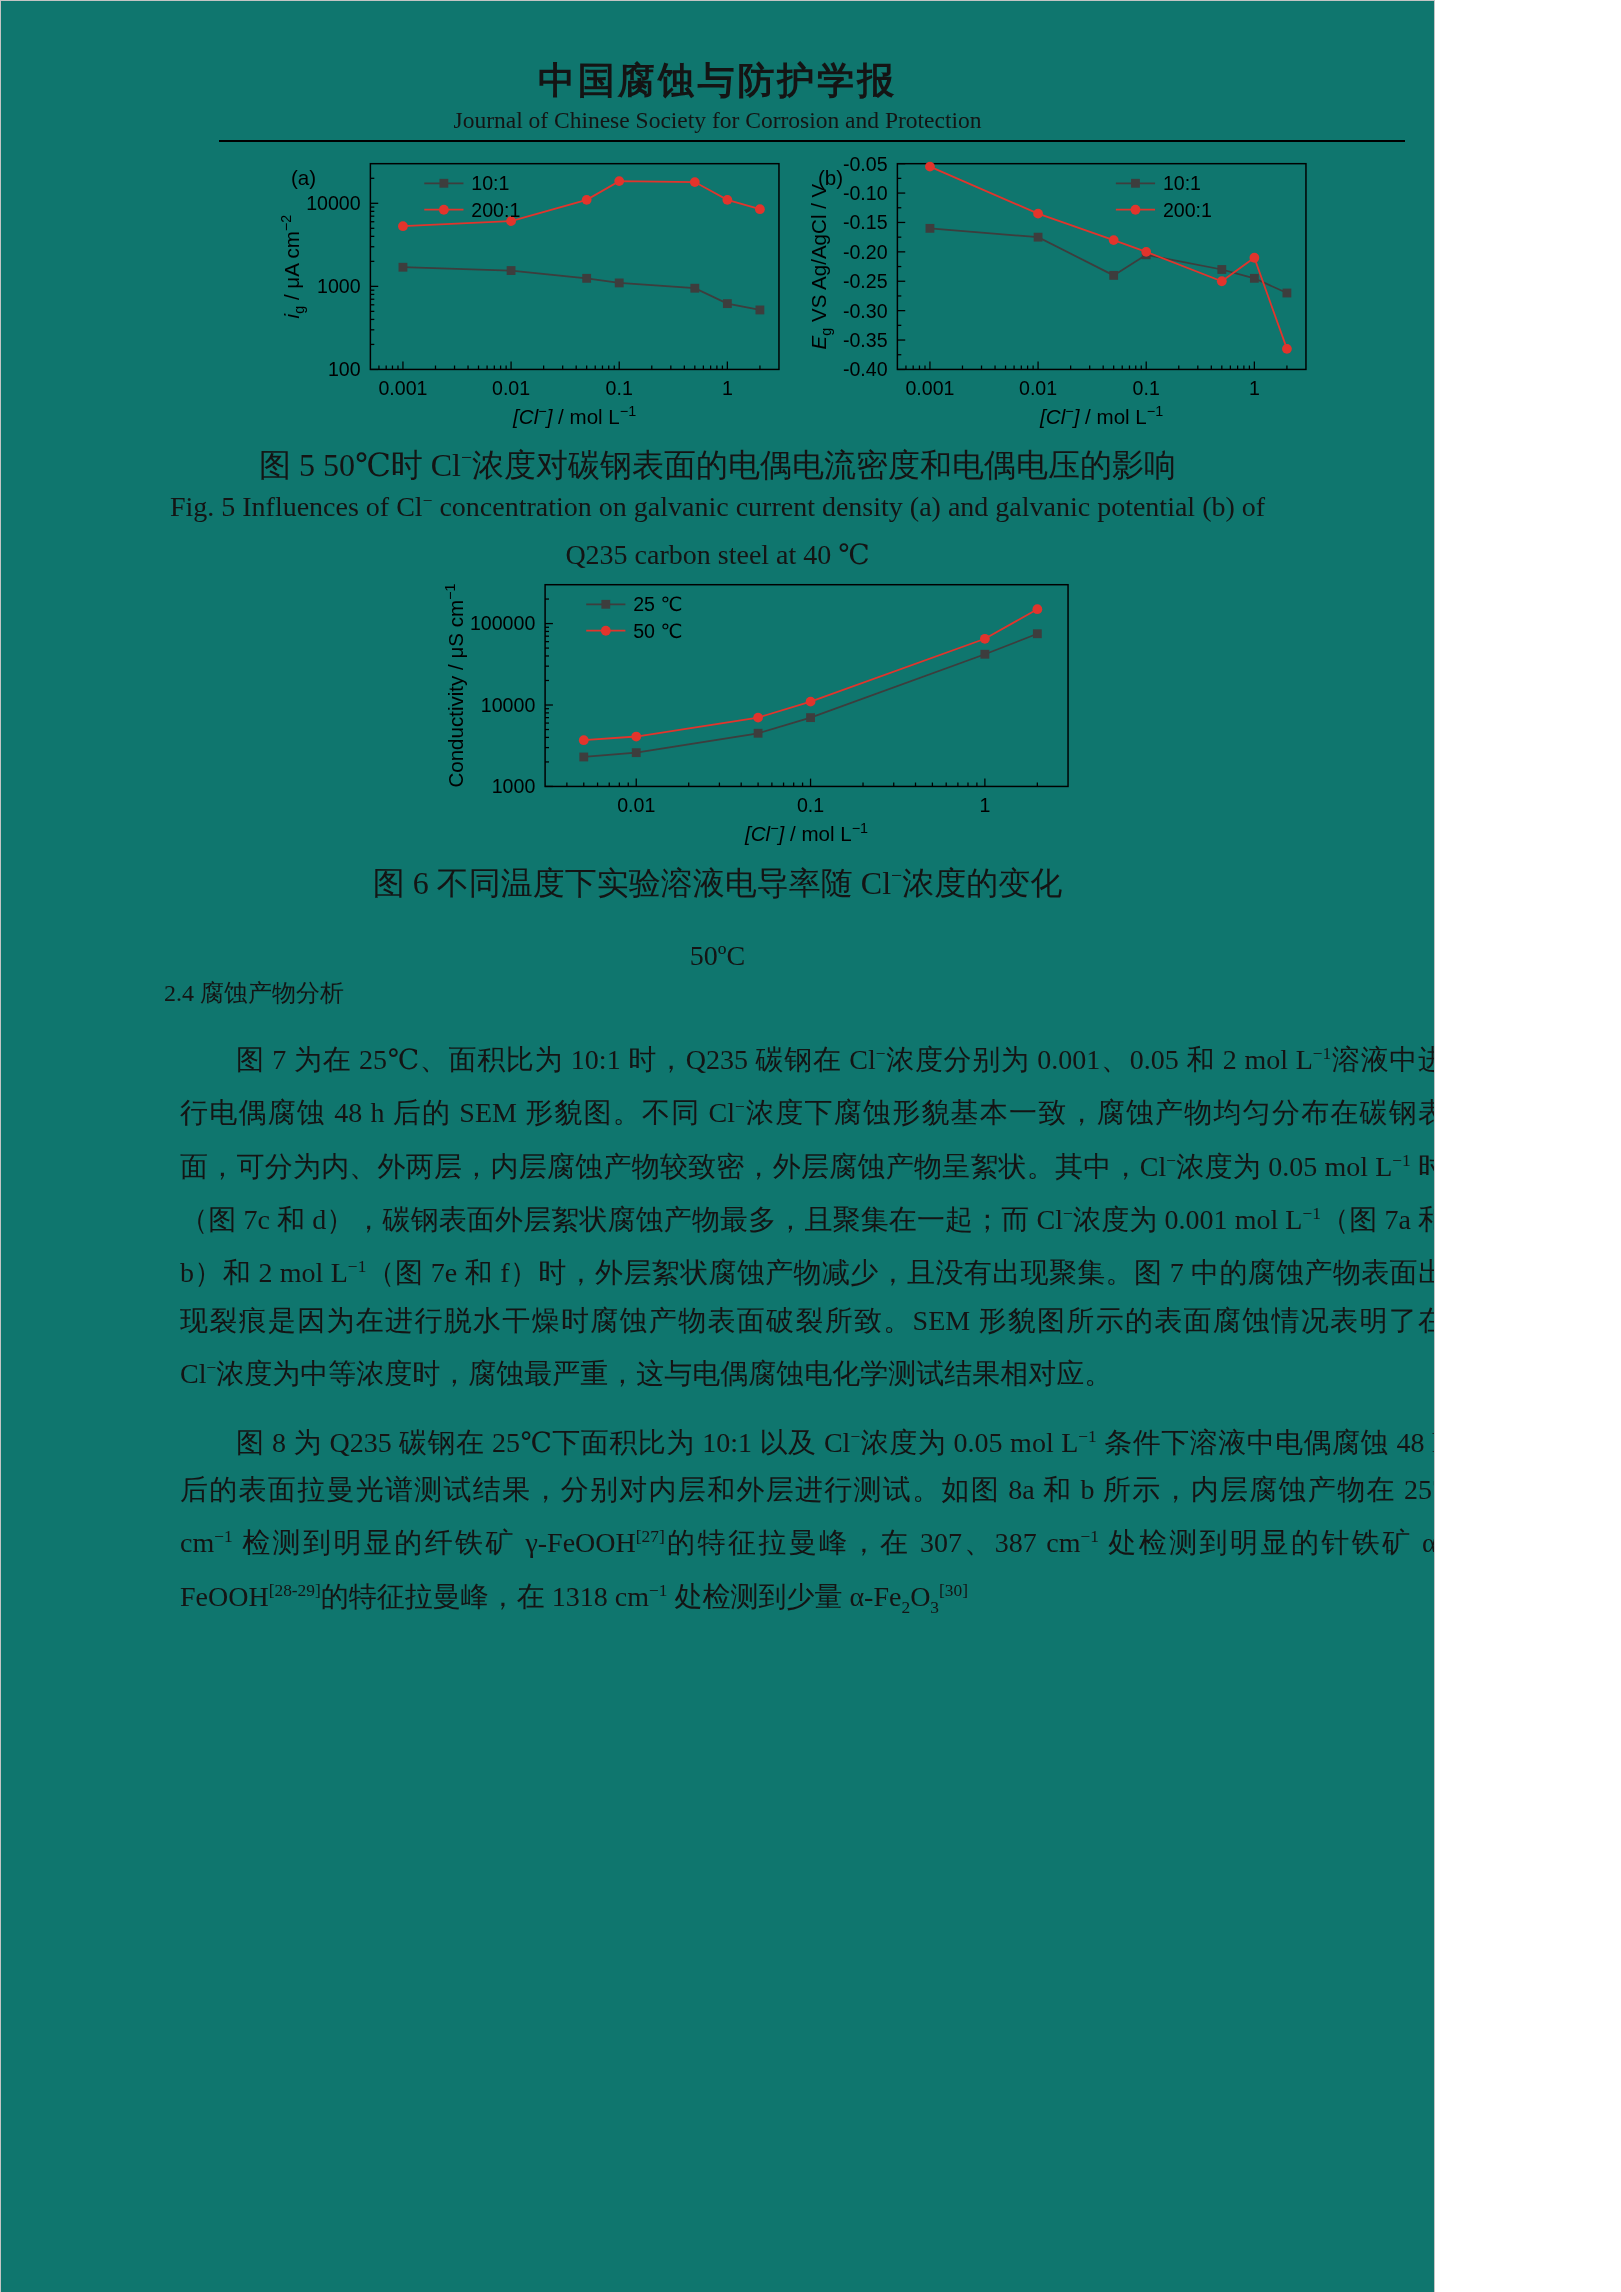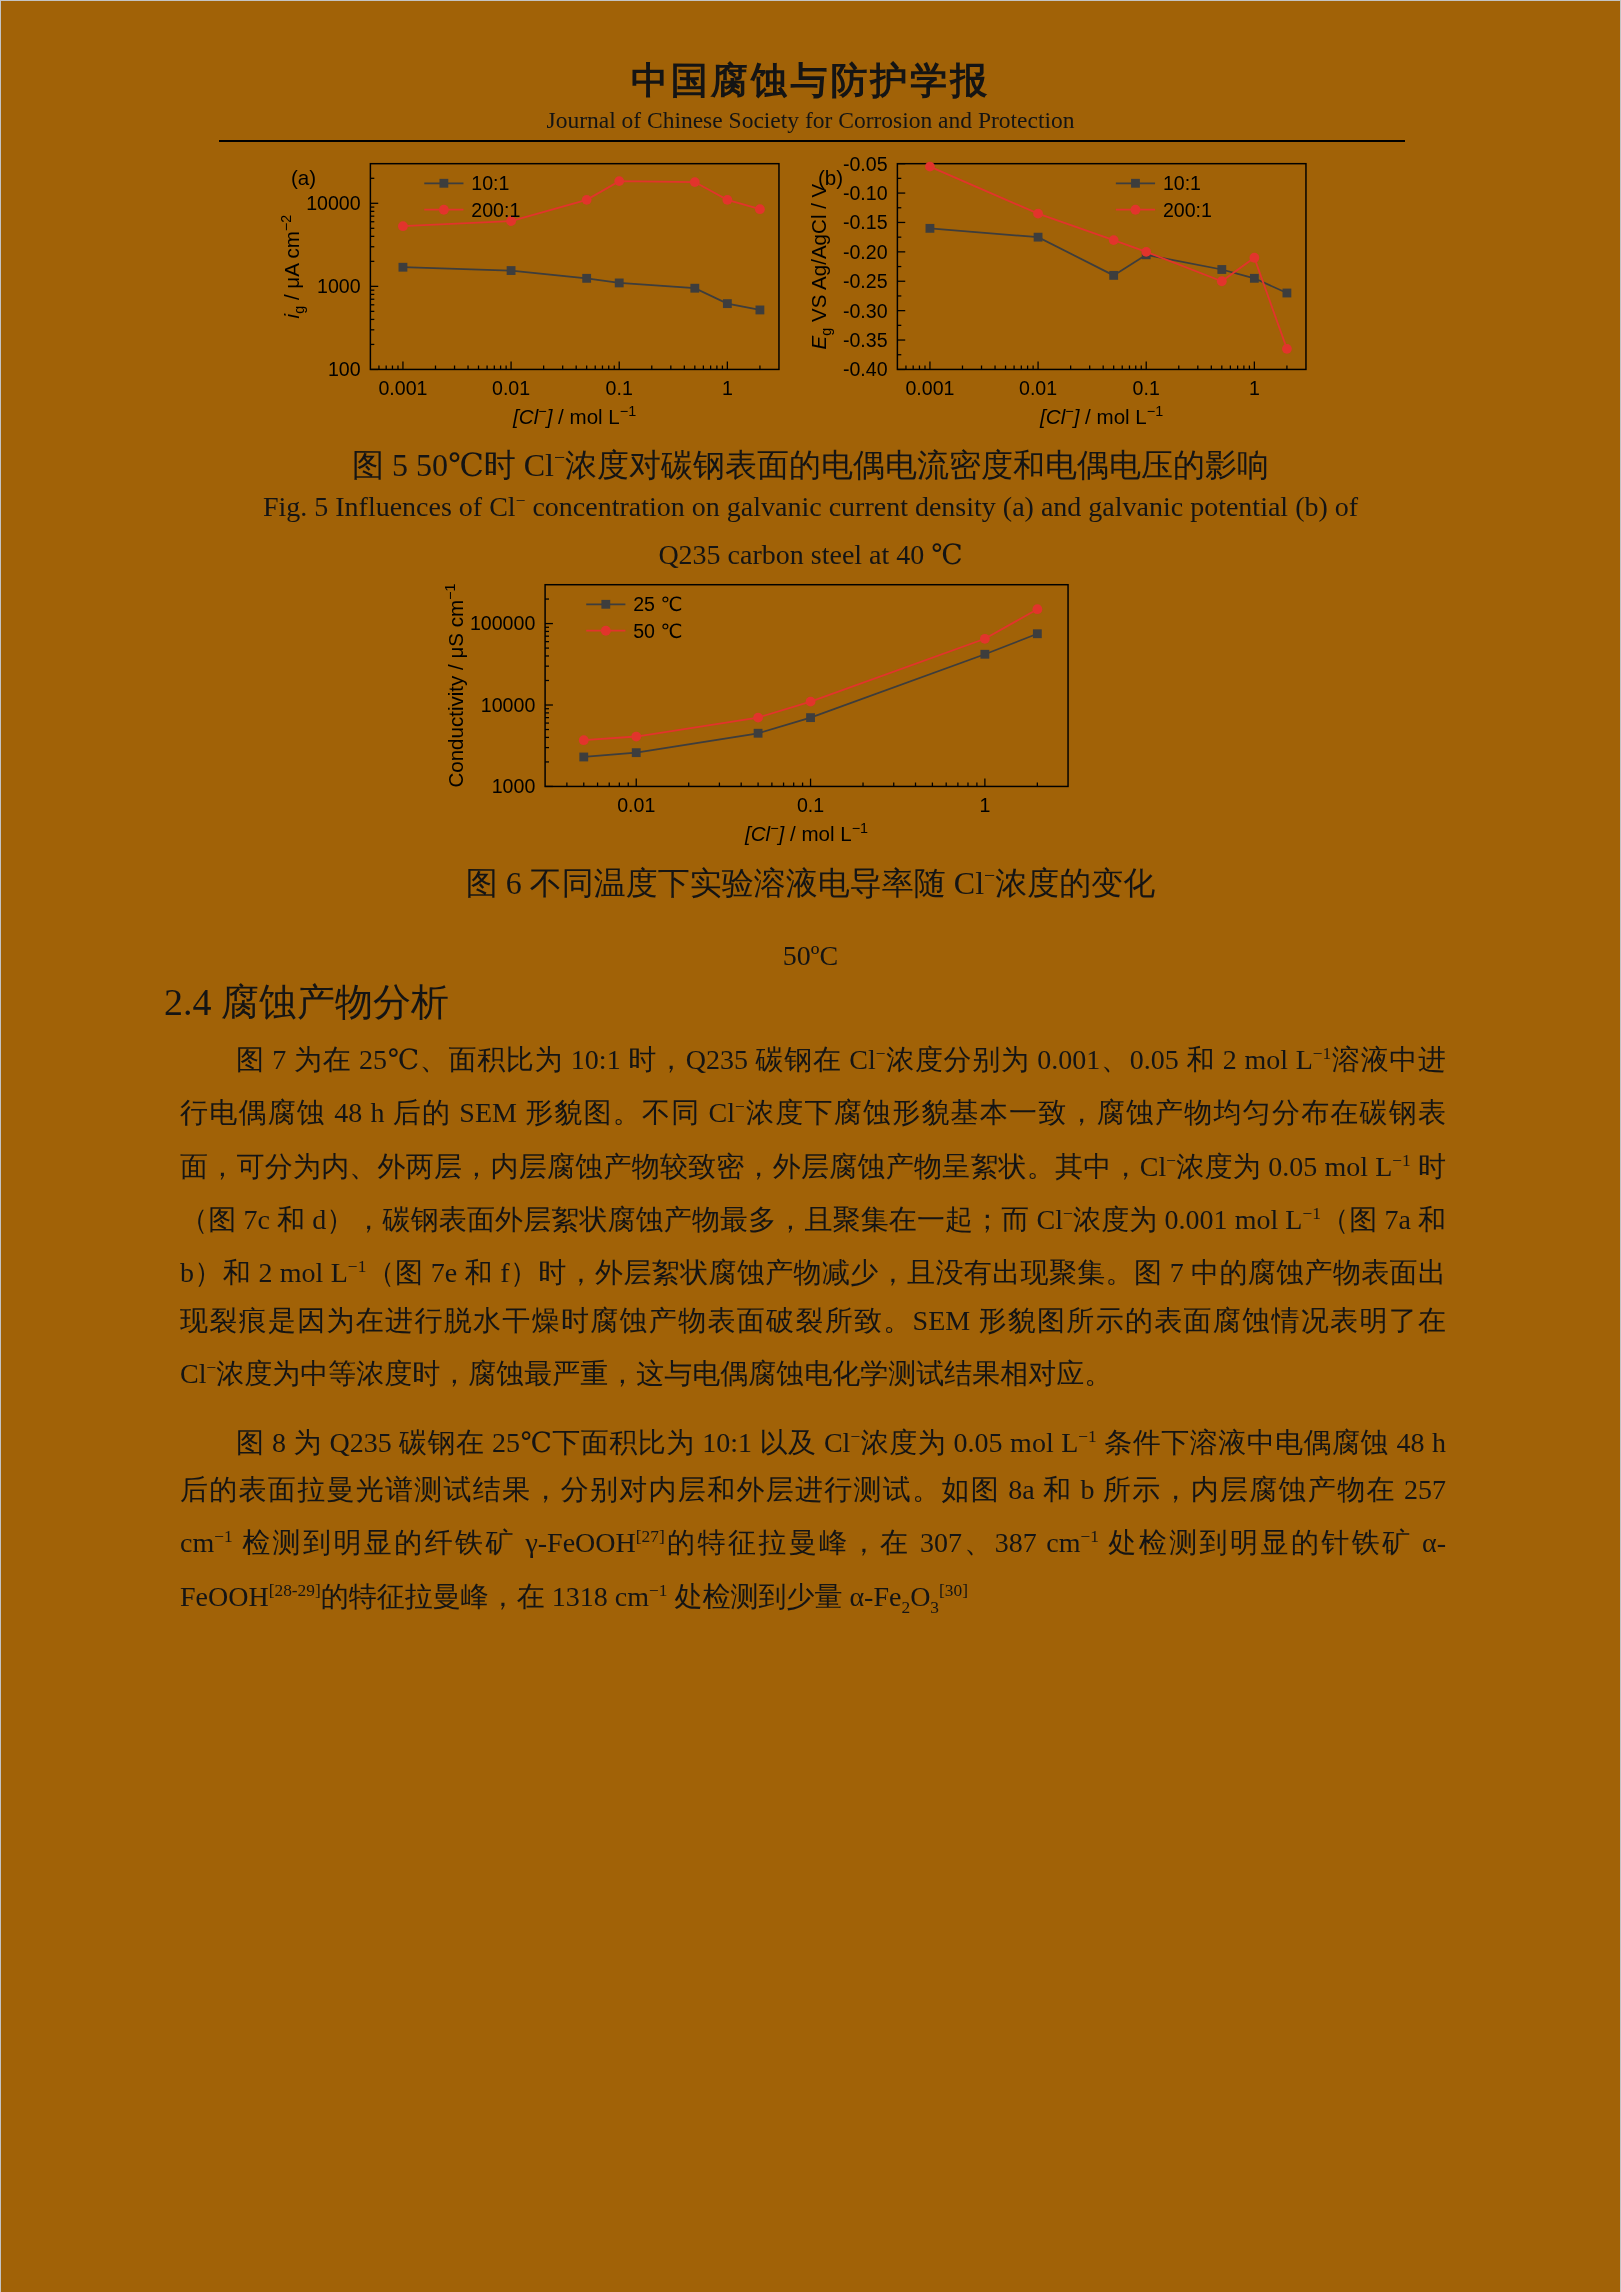--- a/index.html
+++ b/index.html
@@ -1,17 +1,17 @@
 <!DOCTYPE html>
 <html><head>
 <meta charset="utf-8">
 <style>
   html,body { margin:0; padding:0; background:#ffffff; }
   .page {
-    position:relative; width:1621px; height:2293px; background:#a16207;
+    position:relative; width:1435px; height:2293px; background:#0f766e;
     border:1px solid #c4c4c4; box-sizing:border-box;
     font-family:"Liberation Serif","DejaVu Serif",serif; color:#141414;
     overflow:hidden;
   }
   .title-zh {
     position:absolute; top:55px; left:0; width:100%; text-align:center;
     font-size:37px; font-weight:600; letter-spacing:2.9px; margin:0;
   }
   .title-en {
     position:absolute; top:106px; left:0; width:100%; text-align:center;
@@ -25,21 +25,21 @@
   #chart-fig6 { position:absolute; top:570px; left:438px; }
   .cap { position:absolute; left:0; width:100%; text-align:center; }
   .cap.zh { font-size:32px; }
   .cap.en { font-size:28px; }
   #cap5zh { top:443px; }
   #cap5en1 { top:490px; }
   #cap5en2 { top:537px; }
   #cap6zh { top:861px; }
   #cap6en1 { top:900px; }
   #cap6en2 { top:939px; }
-  .section-heading { position:absolute; top:976px; left:163px; font-size:38px; }
+  .section-heading { position:absolute; top:976px; left:163px; font-size:24px; }
   .bodytext {
     position:absolute; top:1013px; left:163px; width:1298px;
     font-size:28px; line-height:47px; text-align:justify;
   }
   .bodytext p { margin:16px; text-indent:2em; }
   sup { font-size:62%; }
   sub { font-size:62%; }
   svg text { font-family:"Liberation Sans","DejaVu Sans",sans-serif; }
 </style>
 </head>

